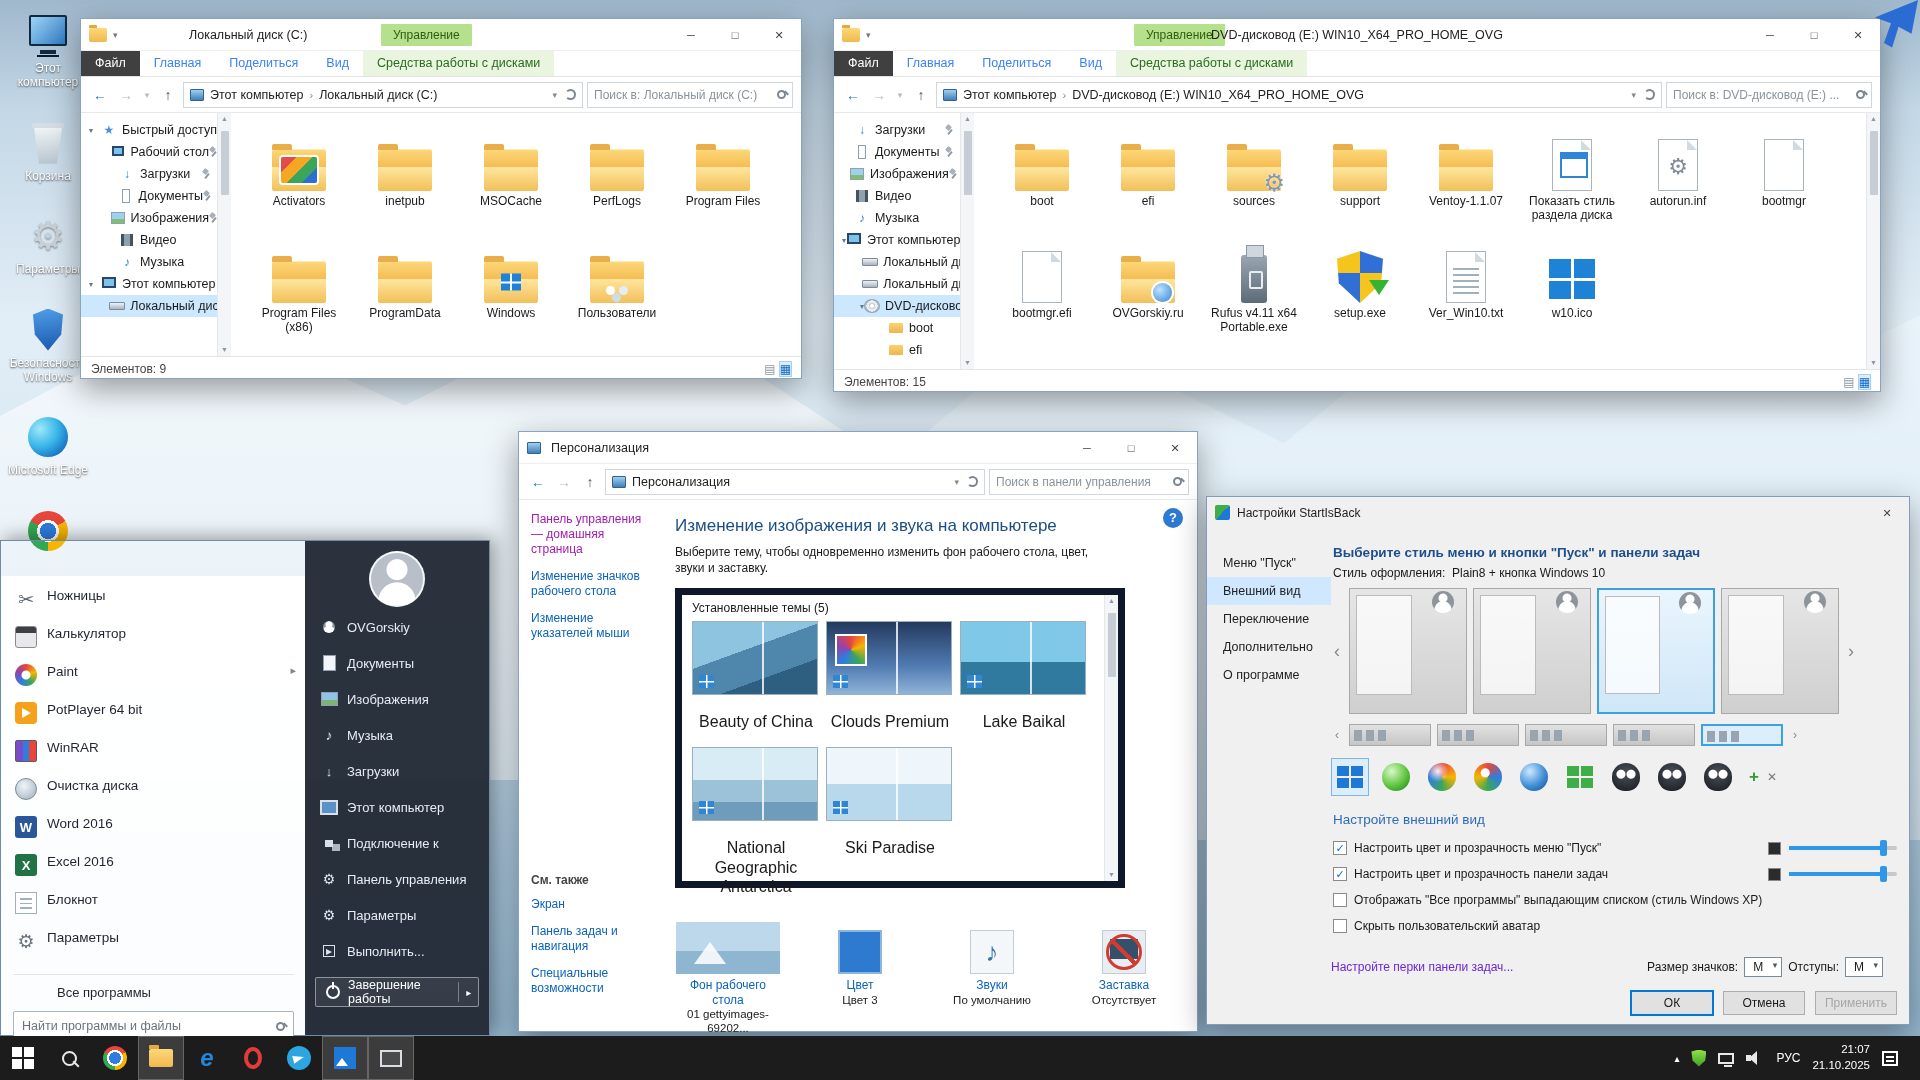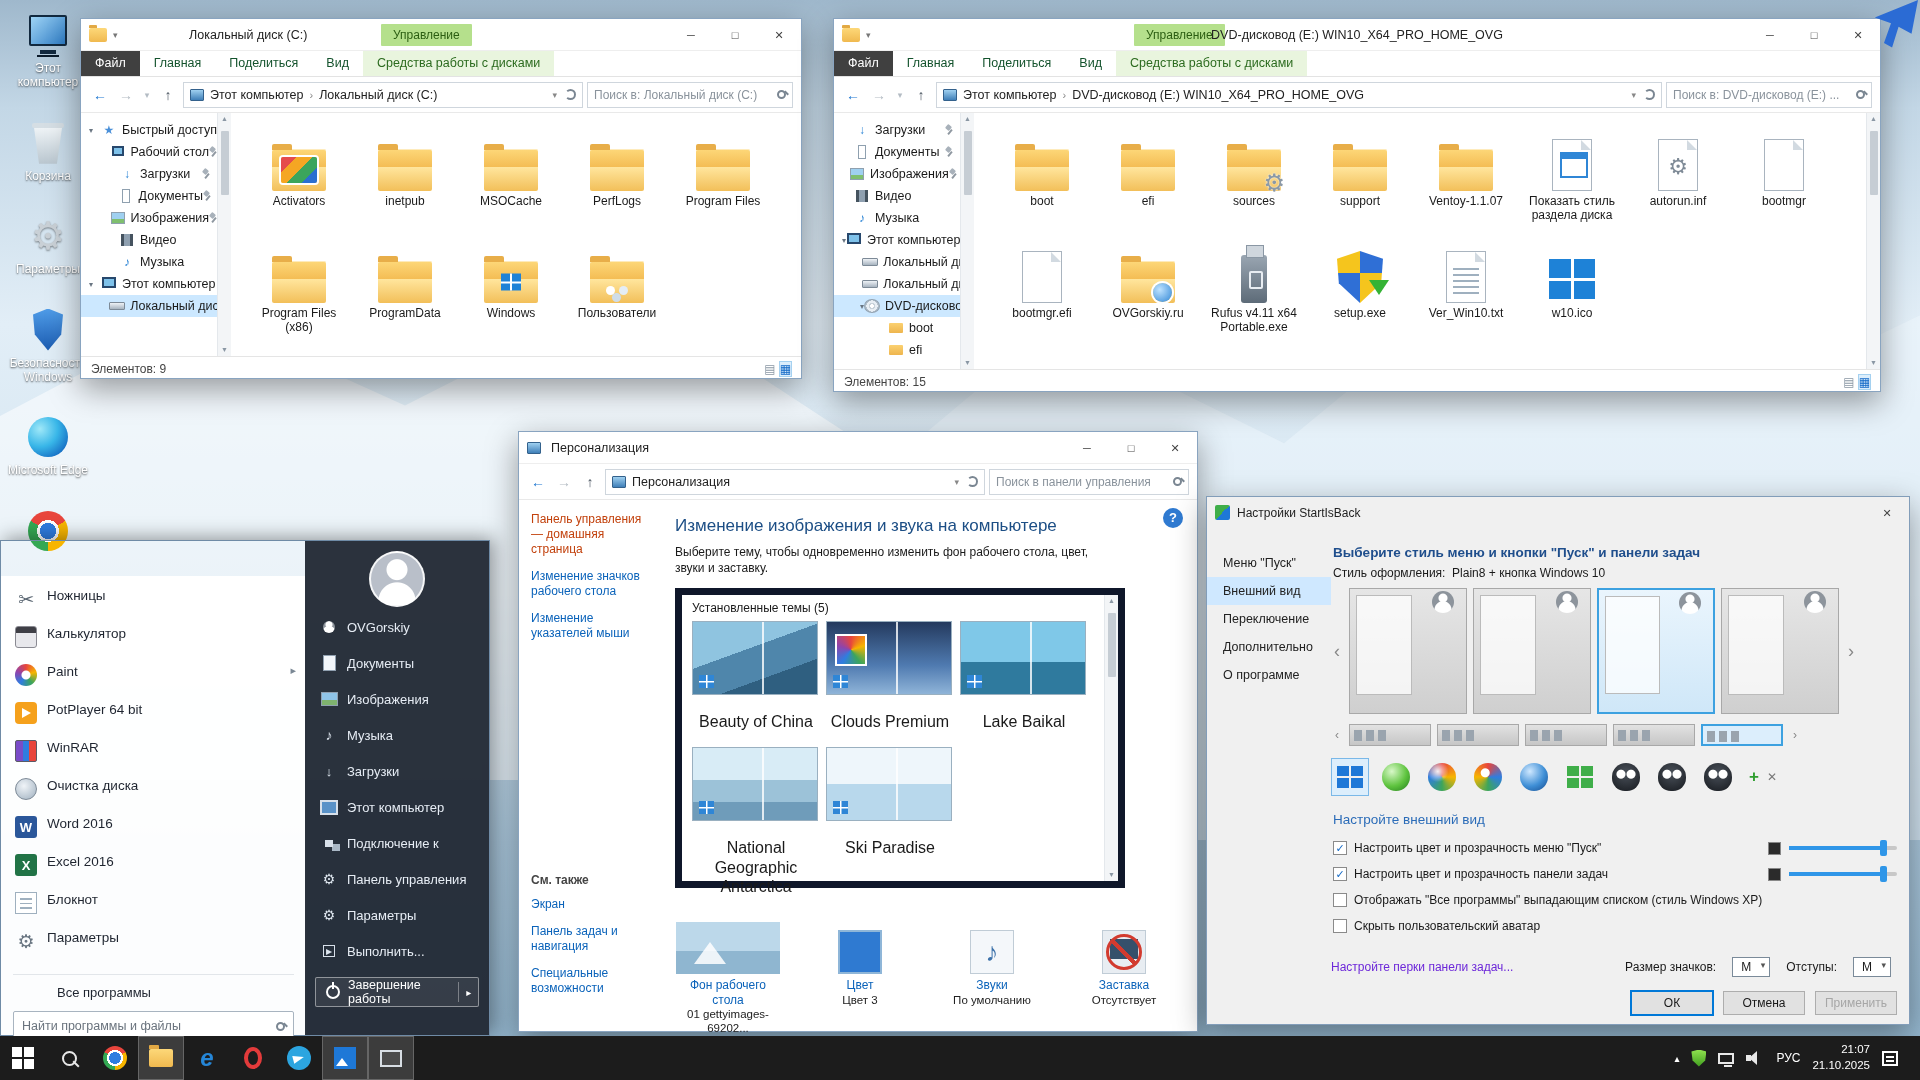--- a/index.html
+++ b/index.html
@@ -17,21 +17,21 @@
 .wtitle.center{left:0;right:0;text-align:center}
 .qat{position:absolute;left:8px;top:0;height:32px;display:flex;align-items:center;gap:6px}
 .mini-explorer{width:18px;height:14px;background:linear-gradient(180deg,#fdd879,#f0b94f);border-radius:2px;position:relative}
 .mini-explorer::before{content:"";position:absolute;top:-3px;left:0;width:8px;height:3px;background:#e2a944;border-radius:1px 1px 0 0}
 .qat-arrow{color:#777;font-size:9px}
 .ctx-badge{position:absolute;top:5px;height:22px;line-height:22px;padding:0 12px;background:#b5e08c;color:#2c5e12;font-size:12px;border-radius:1px}
 .wctrl{position:absolute;right:0;top:0;height:32px;display:flex}
 .wc{width:44px;text-align:center;line-height:32px;font-size:11px;color:#444}
 
 .tabsrow{height:26px;display:flex;align-items:stretch;border-bottom:1px solid #e3e3e3;background:#fff}
-.tab{padding:0 14px;line-height:25px;font-size:12.5px;color:#14532d}
+.tab{padding:0 14px;line-height:25px;font-size:12.5px;color:#3b82f6}
 .tab-file{background:#404040;color:#fff}
 .tab-ctx{color:#2c6b1f;background:#e9f5de}
 
 .addrrow{height:36px;display:flex;align-items:center;gap:4px;padding:0 8px;background:#fff;border-bottom:1px solid #e9e9e9}
 .abtn{width:22px;text-align:center;font-size:14px;color:#1c76d1;line-height:24px}
 .abtn.up{color:#4a5560}
 .abtn.dis{color:#b4bcc4}
 .abtn.small{width:12px;font-size:9px}
 .addrbox{flex:1;height:26px;border:1px solid #cfd6dd;display:flex;align-items:center;padding:0 6px;gap:6px;background:#fff}
 .crumb-ico{width:14px;height:12px;background:linear-gradient(180deg,#9fd0f0,#3f7fb8);border:1px solid #33618c;border-radius:1px}
@@ -108,21 +108,21 @@
 .fi-winlogo{width:46px;height:40px;margin:0 auto 4px;background-color:#1e82d7;
 background-image:linear-gradient(#fff,#fff),linear-gradient(#fff,#fff);background-size:3px 100%,100% 3px;background-position:center;background-repeat:no-repeat}
 
 .statusbar{height:24px;border-top:1px solid #e5e5e5;display:flex;align-items:center;padding:0 10px;font-size:12px;color:#444}
 .viewbtns{margin-left:auto;display:flex;gap:4px;font-size:12px;color:#8a97a4}
 .viewbtns .on{color:#1269c7;background:#dceefc;outline:1px solid #a5d1f0}
 
 .cpl-body{display:flex;height:533px}
 .cpl-side{width:200px;padding:12px 10px 0 12px;font-size:12px}
 .cpl-link{color:#0b63ba;margin-bottom:12px;line-height:1.25;cursor:default}
-.cpl-link.home{color:#c2410c}
+.cpl-link.home{color:#a21caf}
 .sa-title{font-weight:bold;color:#444;margin:232px 0 10px 0;font-size:12px}
 .cpl-main{flex:1;position:relative;padding:16px 20px 0 14px}
 .helpbtn{position:absolute;right:14px;top:8px;width:20px;height:20px;border-radius:50%;background:#2f7ad1;color:#fff;text-align:center;line-height:20px;font-weight:bold;font-size:13px}
 .cp-heading{color:#1c4e85;font-size:17px;font-weight:normal;margin-bottom:8px}
 .cp-sub{font-size:12px;color:#1a1a1a;margin-bottom:12px;line-height:1.35;max-width:430px}
 .themebox{width:450px;height:300px;border:7px solid #0f172a;position:relative;padding:6px 20px 0 10px}
 .tb-label{font-size:12px;margin-bottom:6px}
 .tb-grid{display:grid;grid-template-columns:repeat(3,134px);grid-auto-rows:126px}
 .theme{width:128px;text-align:center}
 .tthumb{width:126px;height:74px;position:relative;border:1px solid #9ab0c0;overflow:hidden}
@@ -193,21 +193,21 @@
 .optrow{display:flex;align-items:center;height:26px;font-size:12px}
 .cb{width:14px;height:14px;border:1px solid #8a8a8a;background:#fff;margin:0 7px 0 2px;font-size:11px;line-height:12px;text-align:center;color:#1269c7;flex:0 0 14px}
 .optlabel{white-space:nowrap}
 .optctl{margin-left:auto;display:flex;align-items:center;gap:8px;margin-right:2px}
 .swatch{width:13px;height:13px;background:#2b2b2b;border:1px solid #888}
 .slider{position:relative;width:108px;height:4px;background:#c8c8c8;border-radius:2px}
 .sl-fill{position:absolute;left:0;top:0;bottom:0;width:84%;background:#2f96e8}
 .sl-thumb{position:absolute;left:84%;top:-6px;width:7px;height:16px;background:#2f96e8;border-radius:2px}
 .sib-bottomrow{display:flex;align-items:center;margin-top:18px;font-size:12px}
 .sib-link{color:#6d28d9}
-.ddl-group{margin-left:auto;display:flex;align-items:center;gap:16px;margin-right:8px}
+.ddl-group{margin-left:auto;display:flex;align-items:center;gap:6px;margin-right:16px}
 .ddl{position:relative;border:1px solid #7a8a99;background:#fff;padding:2px 18px 2px 8px;min-width:38px}
 .ddl::after{content:"▾";position:absolute;right:4px;top:2px;font-size:9px;color:#555}
 .btnrow{display:flex;justify-content:flex-end;gap:10px;margin:14px 2px 0 0}
 .btn{width:82px;height:24px;background:#e1e1e1;border:1px solid #adadad;font-size:12px;text-align:center;line-height:22px}
 .btn.primary{border:1px solid #0078d7;outline:1px solid #0078d7}
 .btn.disabled{color:#a6a6a6}
 
 #startmenu{position:absolute;left:0;bottom:44px;width:490px;height:496px;z-index:40;box-shadow:4px -2px 18px rgba(0,0,0,.4);border:1px solid #6f8ba6}
 .sm-left{position:absolute;left:0;top:35px;bottom:0;width:306px;background:rgba(255,255,255,.97);display:flex;flex-direction:column;border-right:1px solid #cdd6de;padding-top:12px}
 .sm-right{position:absolute;right:0;top:0;bottom:0;width:184px;background:rgba(34,42,53,.96);display:flex;flex-direction:column}

